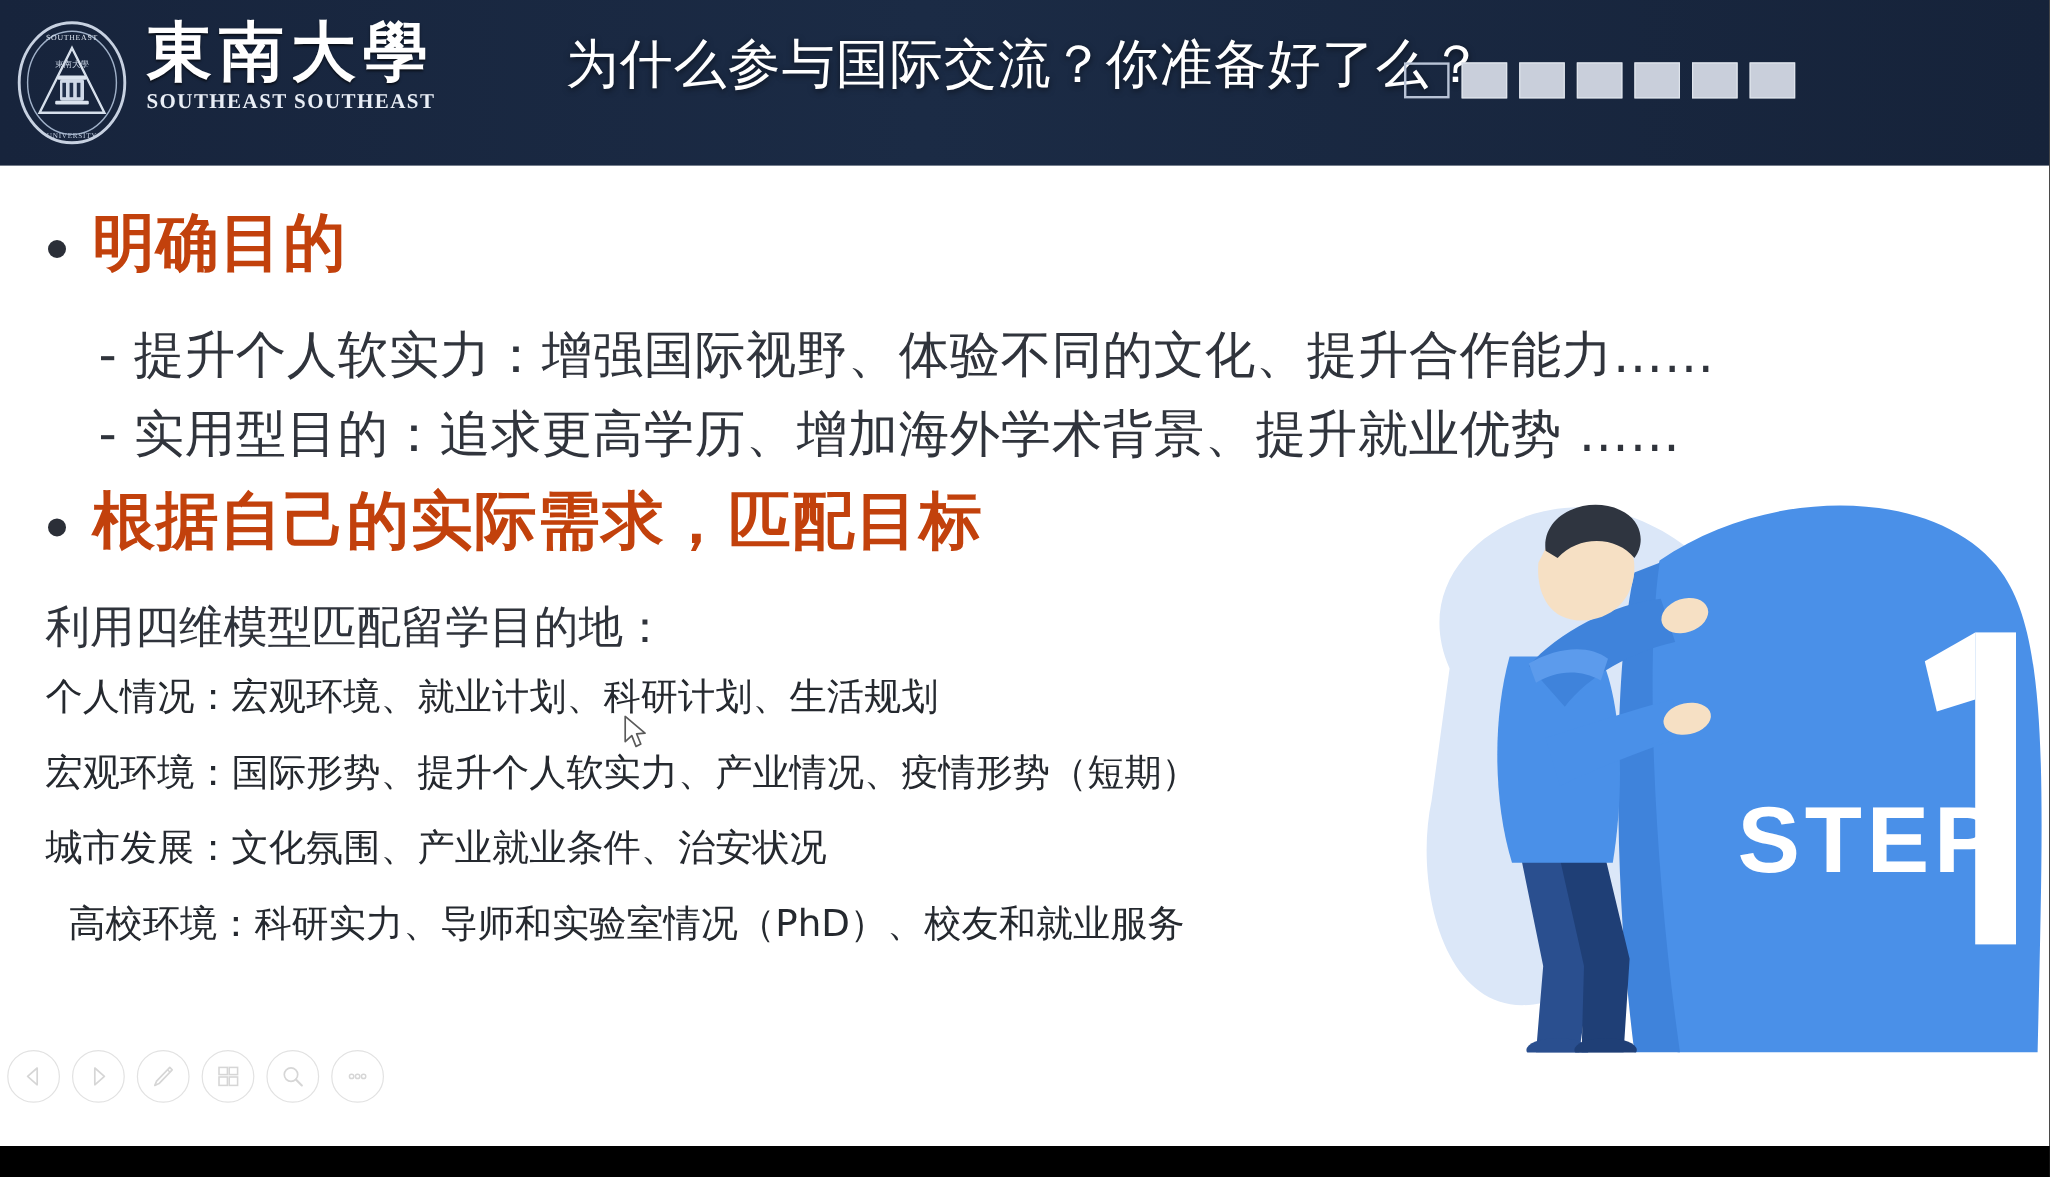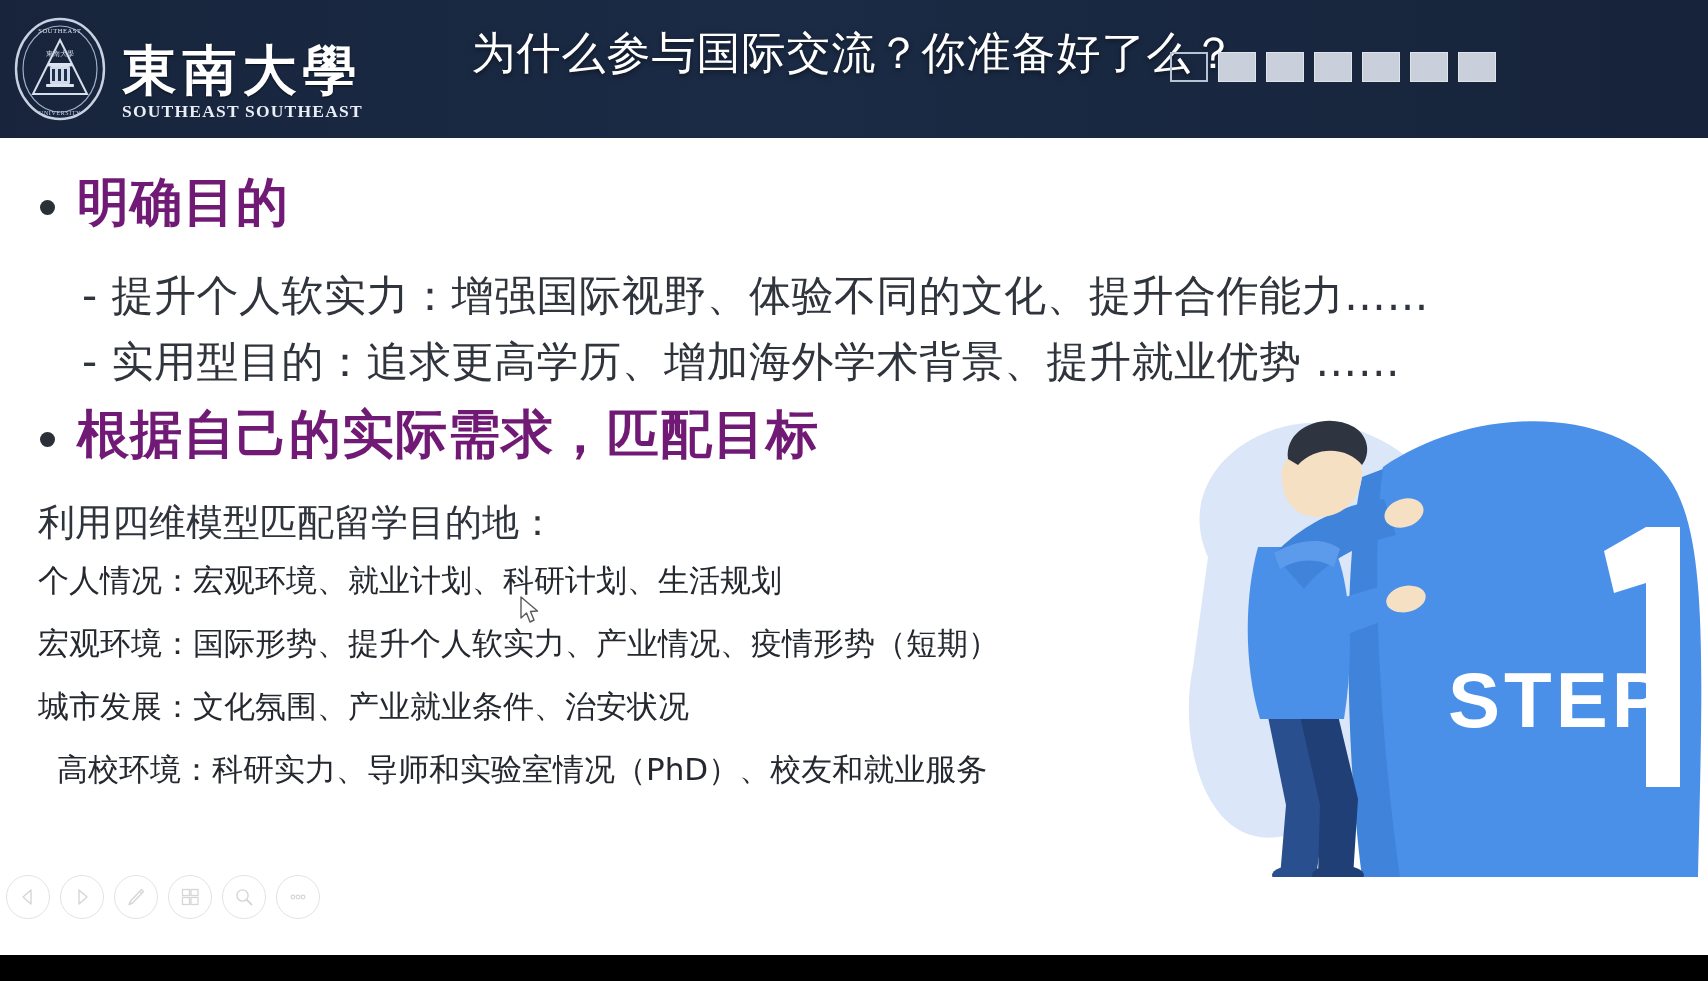--- a/index.html
+++ b/index.html
@@ -16,21 +16,21 @@
     position:absolute;left:0;top:0;width:1708px;height:955px;background:#ffffff;
     overflow:hidden;
   }
   
   .header{
     position:absolute;left:0;top:0;width:1708px;height:138px;
     background:linear-gradient(90deg,#17243c 0%,#1b2b45 45%,#16233a 100%);
     display:flex;align-items:center;
   }
   .logo-wrap{
-    position:absolute;left:12px;top:16px;display:flex;align-items:flex-end;gap:14px;
+    position:absolute;left:12px;top:16px;display:flex;align-items:flex-start;gap:14px;
   }
   .seal{
     width:96px;height:106px;position:relative;
   }
   .seal svg{position:absolute;left:0;top:0;}
   .logo-cn{
     color:#fff;font-size:54px;letter-spacing:6px;line-height:1;
     font-family:"DejaVu Serif","Liberation Serif",serif;font-weight:700;
     text-shadow:0 1px 2px rgba(0,0,0,.6);
   }
@@ -50,21 +50,21 @@
   }
   .progress{
     position:absolute;right:212px;top:52px;display:flex;gap:10px;align-items:center;
   }
   .pg{width:38px;height:30px;background:#c9cfdb;border:1px solid #dfe4ec;box-sizing:border-box;}
   .pg.hollow{background:transparent;border:2px solid #b8c3d6;}
   
   .content{position:absolute;left:0;top:138px;width:1708px;height:740px;}
   .l1{
     display:flex;align-items:flex-start;gap:22px;
-    font-size:52px;font-weight:700;color:#701a75;
+    font-size:52px;font-weight:700;color:#c2410c;
     font-family:"DejaVu Sans","Liberation Sans",sans-serif;
     letter-spacing:1px;
   }
   .l1 .dot{
     width:15px;height:15px;border-radius:50%;background:#2b2f38;
     margin-top:32px;flex:0 0 auto;
   }
   .row-h1{position:absolute;left:40px;top:30px;}
   .row-h2{position:absolute;left:40px;top:262px;}
   .sub{

